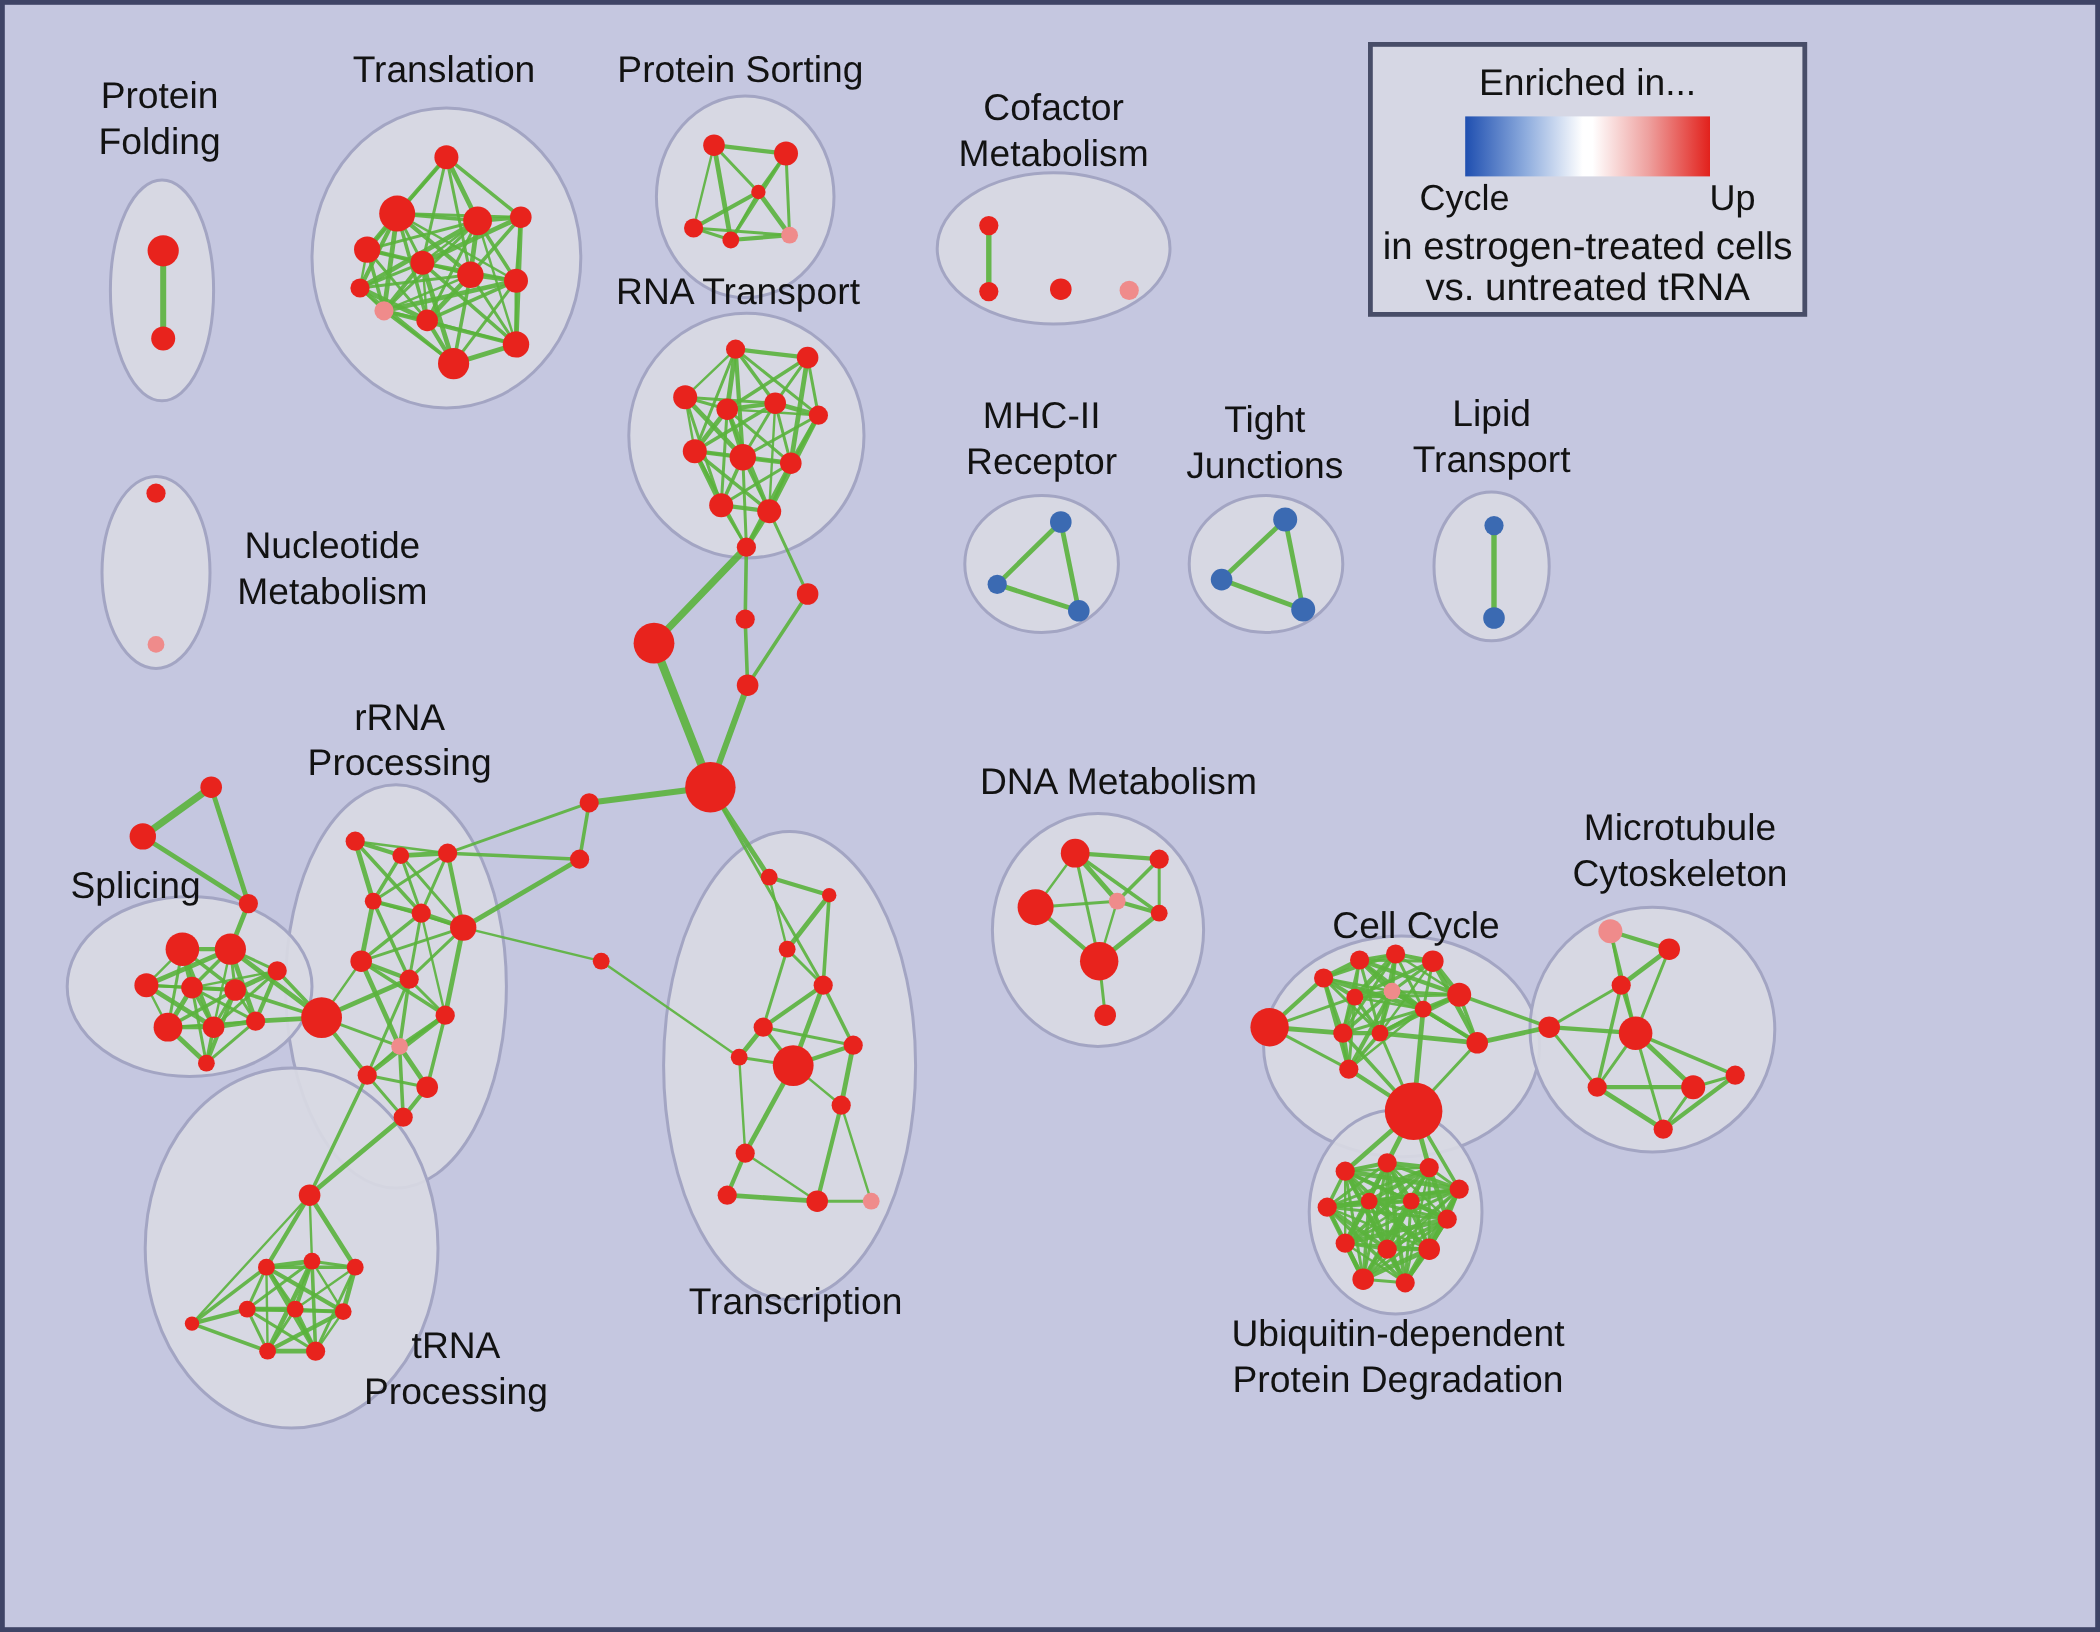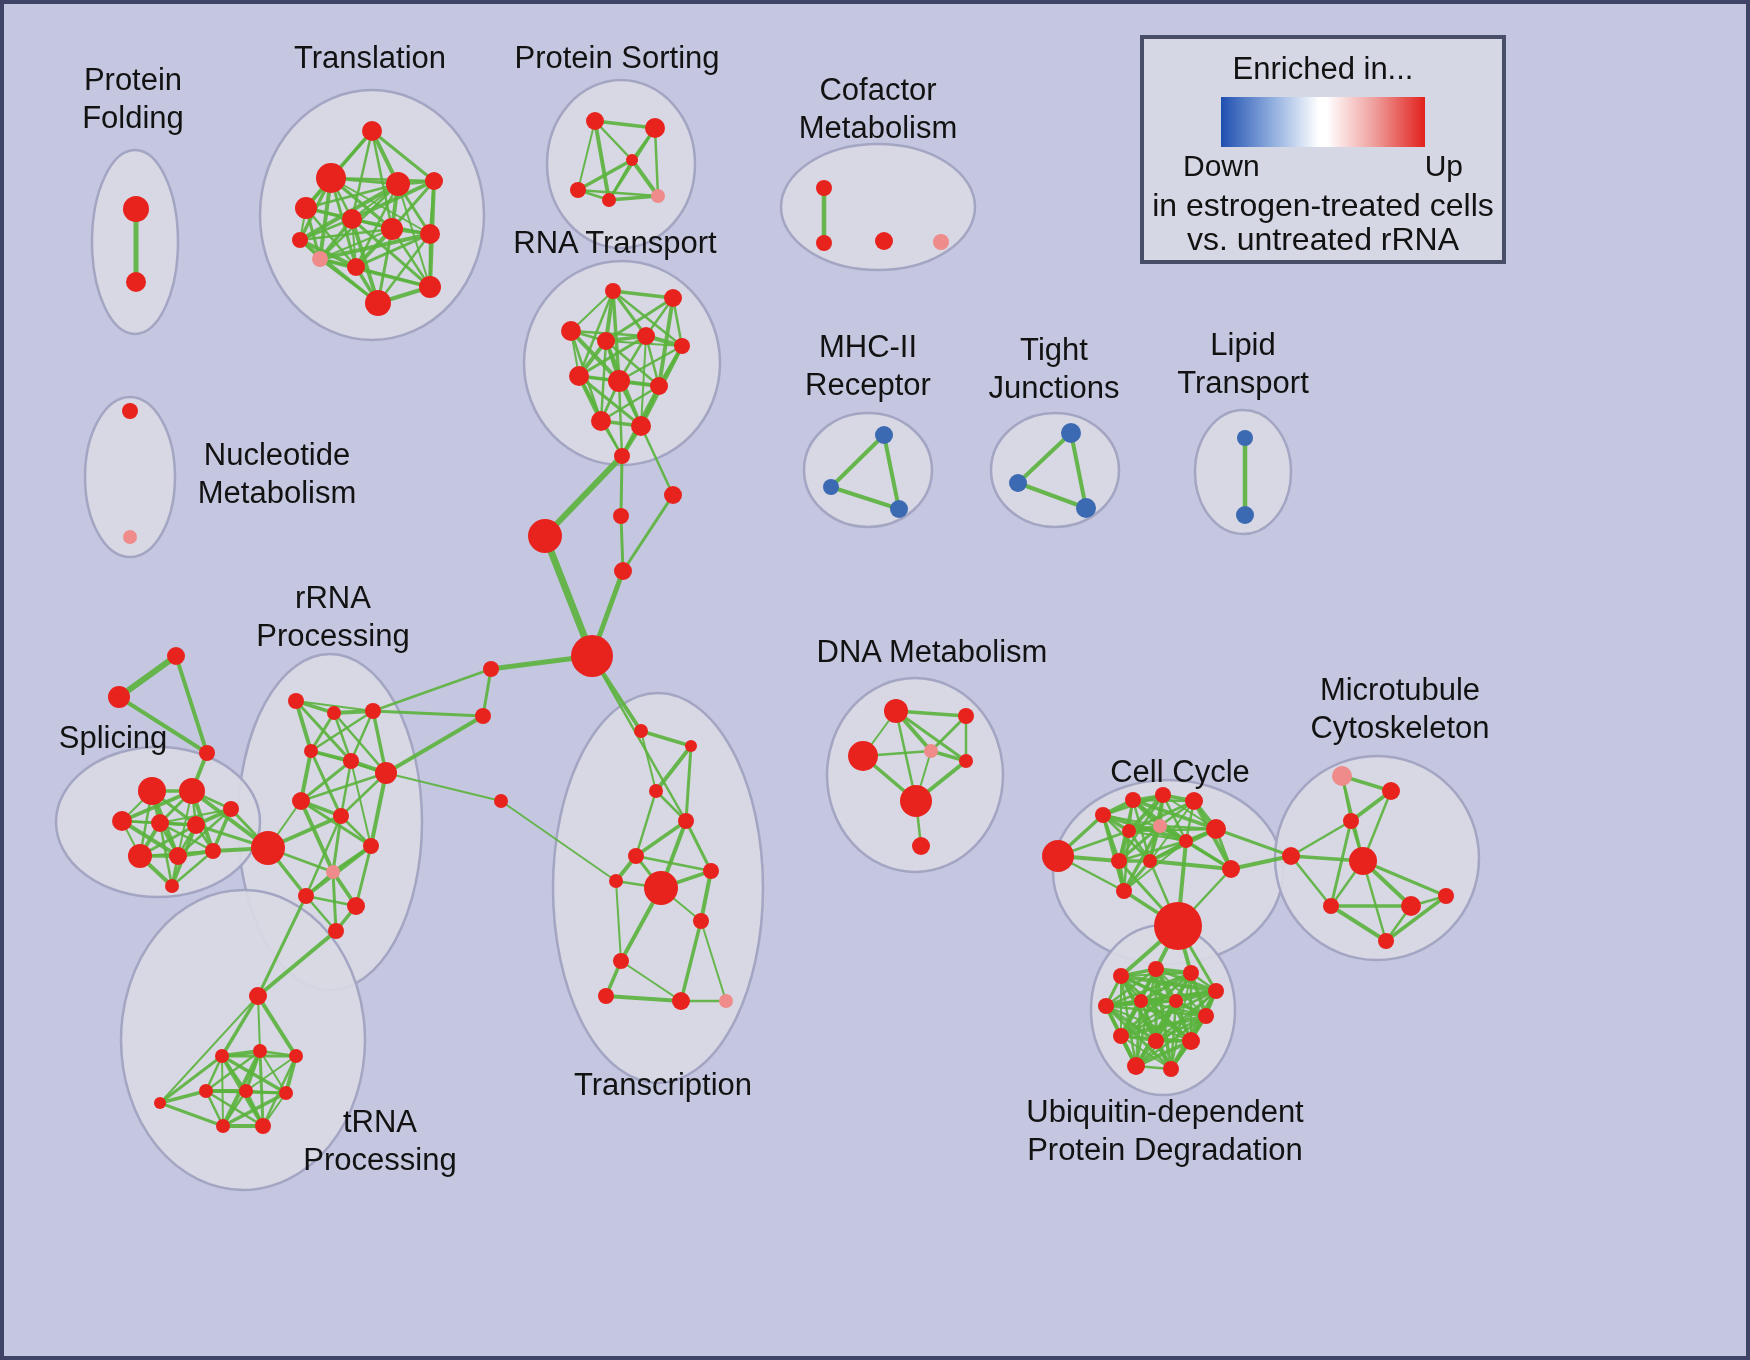--- a/index.html
+++ b/index.html
@@ -718,21 +718,21 @@
       <text x="1400" y="700" text-anchor="middle" class="cluster-label">Microtubule</text>
       <text x="1400" y="738" text-anchor="middle" class="cluster-label">Cytoskeleton</text>
       <text x="1165" y="1122" text-anchor="middle" class="cluster-label">Ubiquitin-dependent</text>
       <text x="1165" y="1160" text-anchor="middle" class="cluster-label">Protein Degradation</text>
     </svg>
 
   <div class="legend">
     <div class="legend-title">Enriched in...</div>
     <div class="legend-bar" style="background: linear-gradient(90deg, rgb(31, 79, 176) 0%, rgb(143, 173, 222) 25%, rgb(255, 255, 255) 48%, rgb(255, 255, 255) 52%, rgb(238, 160, 158) 75%, rgb(226, 33, 28) 100%);"></div>
     <div class="legend-ends">
-      <span>Down</span>
+      <span>Cycle</span>
       <span>Up</span>
     </div>
     <div class="legend-sub">
       <div>in estrogen-treated cells</div>
-      <div>vs. untreated rRNA</div>
+      <div>vs. untreated tRNA</div>
     </div>
   </div>
 </div>
 
 </body></html>

